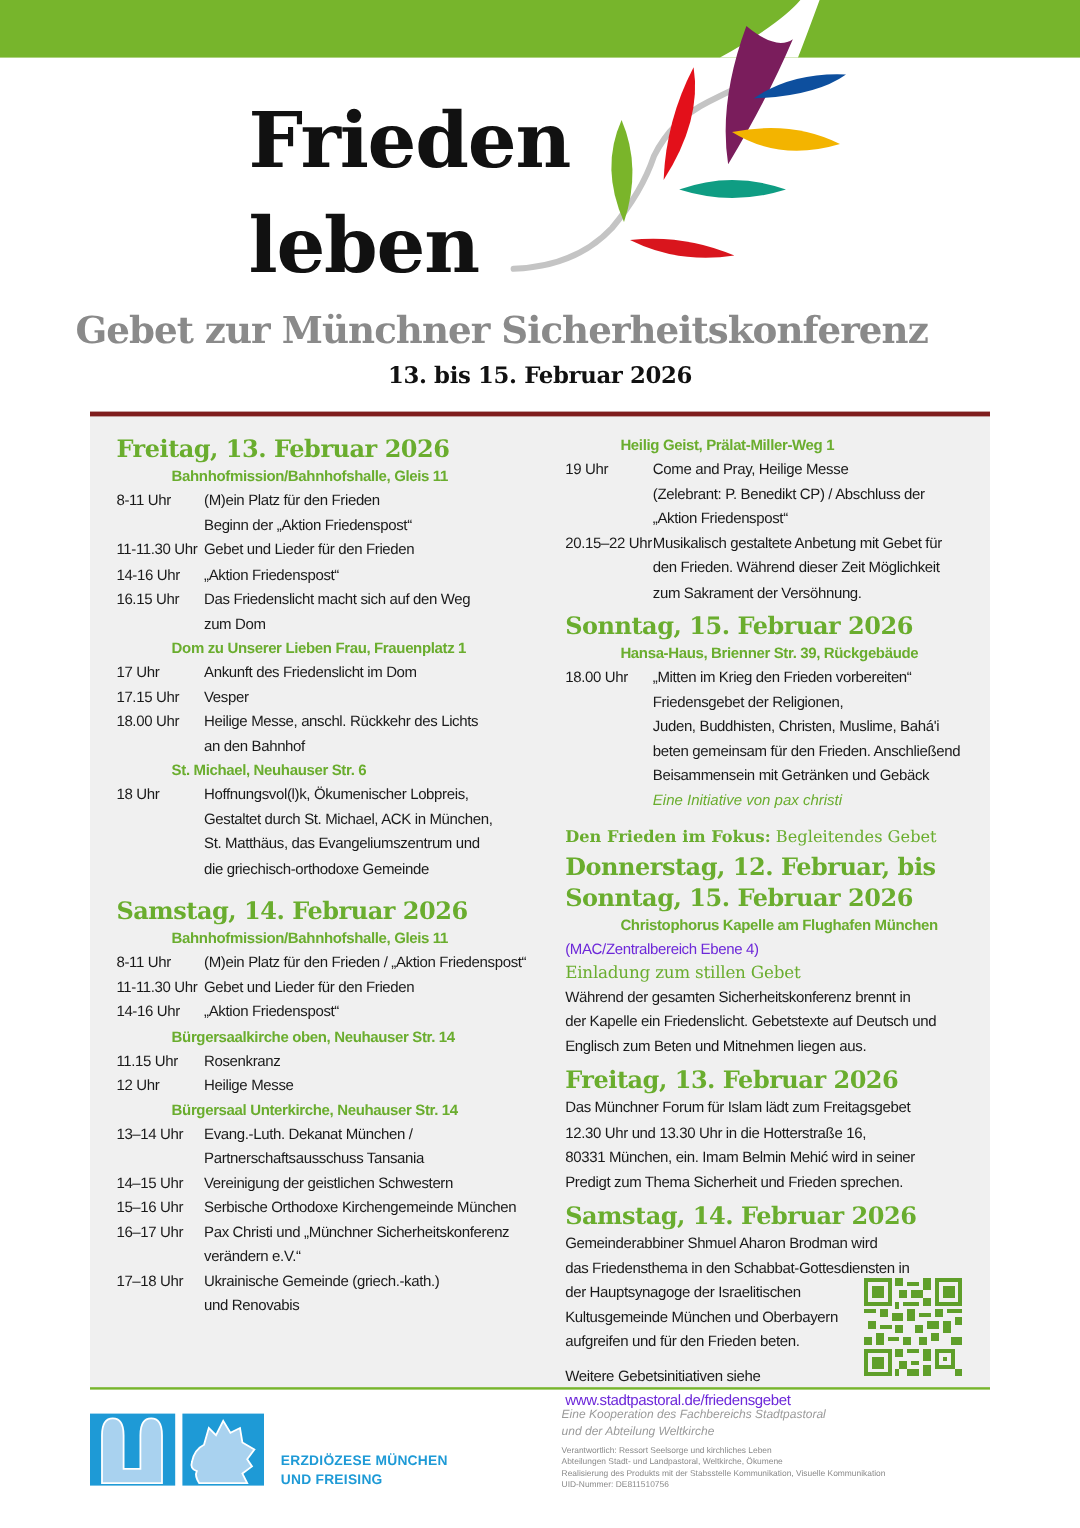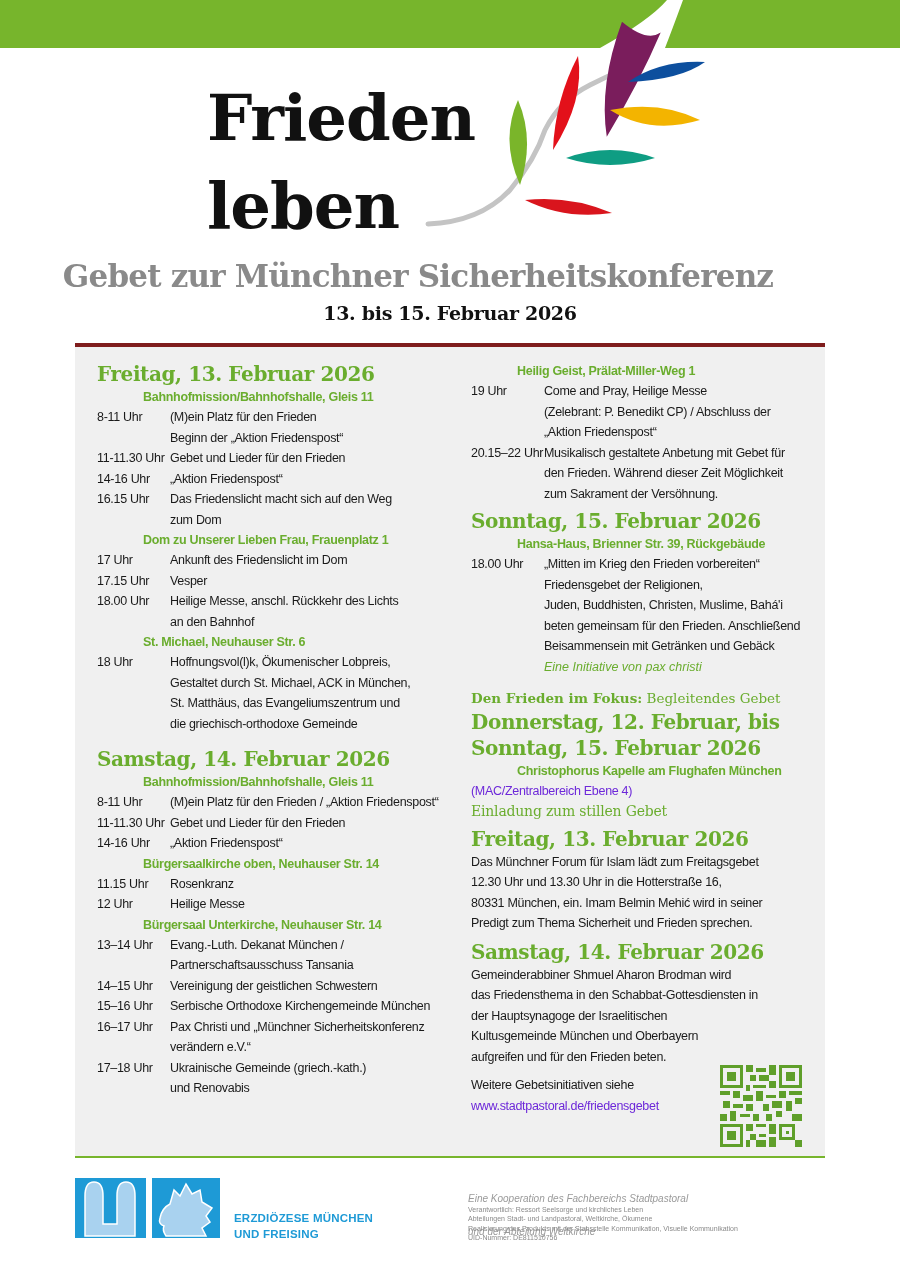--- a/index.html
+++ b/index.html
@@ -39,21 +39,21 @@
 
   .qr { position: absolute; left: 645px; top: 718px; width: 82px; height: 82px; }
 
   .logo-box { position: absolute; top: 1178px; height: 60px; background: #1e9ad6; }
   .logo-box.a { left: 75px; width: 71px; }
   .logo-box.b { left: 152px; width: 68px; }
   .org { position: absolute; left: 234px; top: 1210px; color: #1e9ad6; font-weight: bold; font-size: 11.5px; line-height: 16px; letter-spacing: 0.2px; }
   .org span { display: block; }
 
   .coop { position: absolute; left: 468px; top: 1173px; color: #9a9a9a; font-style: italic; font-size: 10px; line-height: 14px; }
-  .coop span { display: block; margin-top: 19px; }
+  .coop span { display: block; }
   .imprint { position: absolute; left: 468px; top: 1205px; color: #8a8a8a; font-size: 7px; line-height: 9.3px; }
   .imprint span { display: block; white-space: nowrap; }
 </style>
 </head>
 <body>
 
 <div class="topbar"></div>
 
 <svg class="branch" viewBox="0 0 900 260">
 
@@ -249,20 +249,25 @@
 
     <div class="gap" style="height:10px"></div>
     <div class="focus"><b>Den Frieden im Fokus:</b><span> Begleitendes Gebet</span></div>
     <div class="day">
         <div>Donnerstag, 12. Februar, bis</div>
         <div>Sonntag, 15. Februar 2026</div>
       </div>
     <div class="venue">Christophorus Kapelle am Flughafen München</div>
     <div class="sub-venue">(MAC/Zentralbereich Ebene 4)</div>
     <div class="invite">Einladung zum stillen Gebet</div>
+    <div class="para">
+        <span>Während der gesamten Sicherheitskonferenz brennt in</span>
+        <span>der Kapelle ein Friedenslicht. Gebetstexte auf Deutsch und</span>
+        <span>Englisch zum Beten und Mitnehmen liegen aus.</span>
+      </div>
 
     <div class="gap" style="height:5px"></div>
     <div class="day">Freitag, 13. Februar 2026</div>
     <div class="para">
         <span>Das Münchner Forum für Islam lädt zum Freitagsgebet</span>
         <span>12.30 Uhr und 13.30 Uhr in die Hotterstraße 16,</span>
         <span>80331 München, ein. Imam Belmin Mehić wird in seiner</span>
         <span>Predigt zum Thema Sicherheit und Frieden sprechen.</span>
       </div>
 

